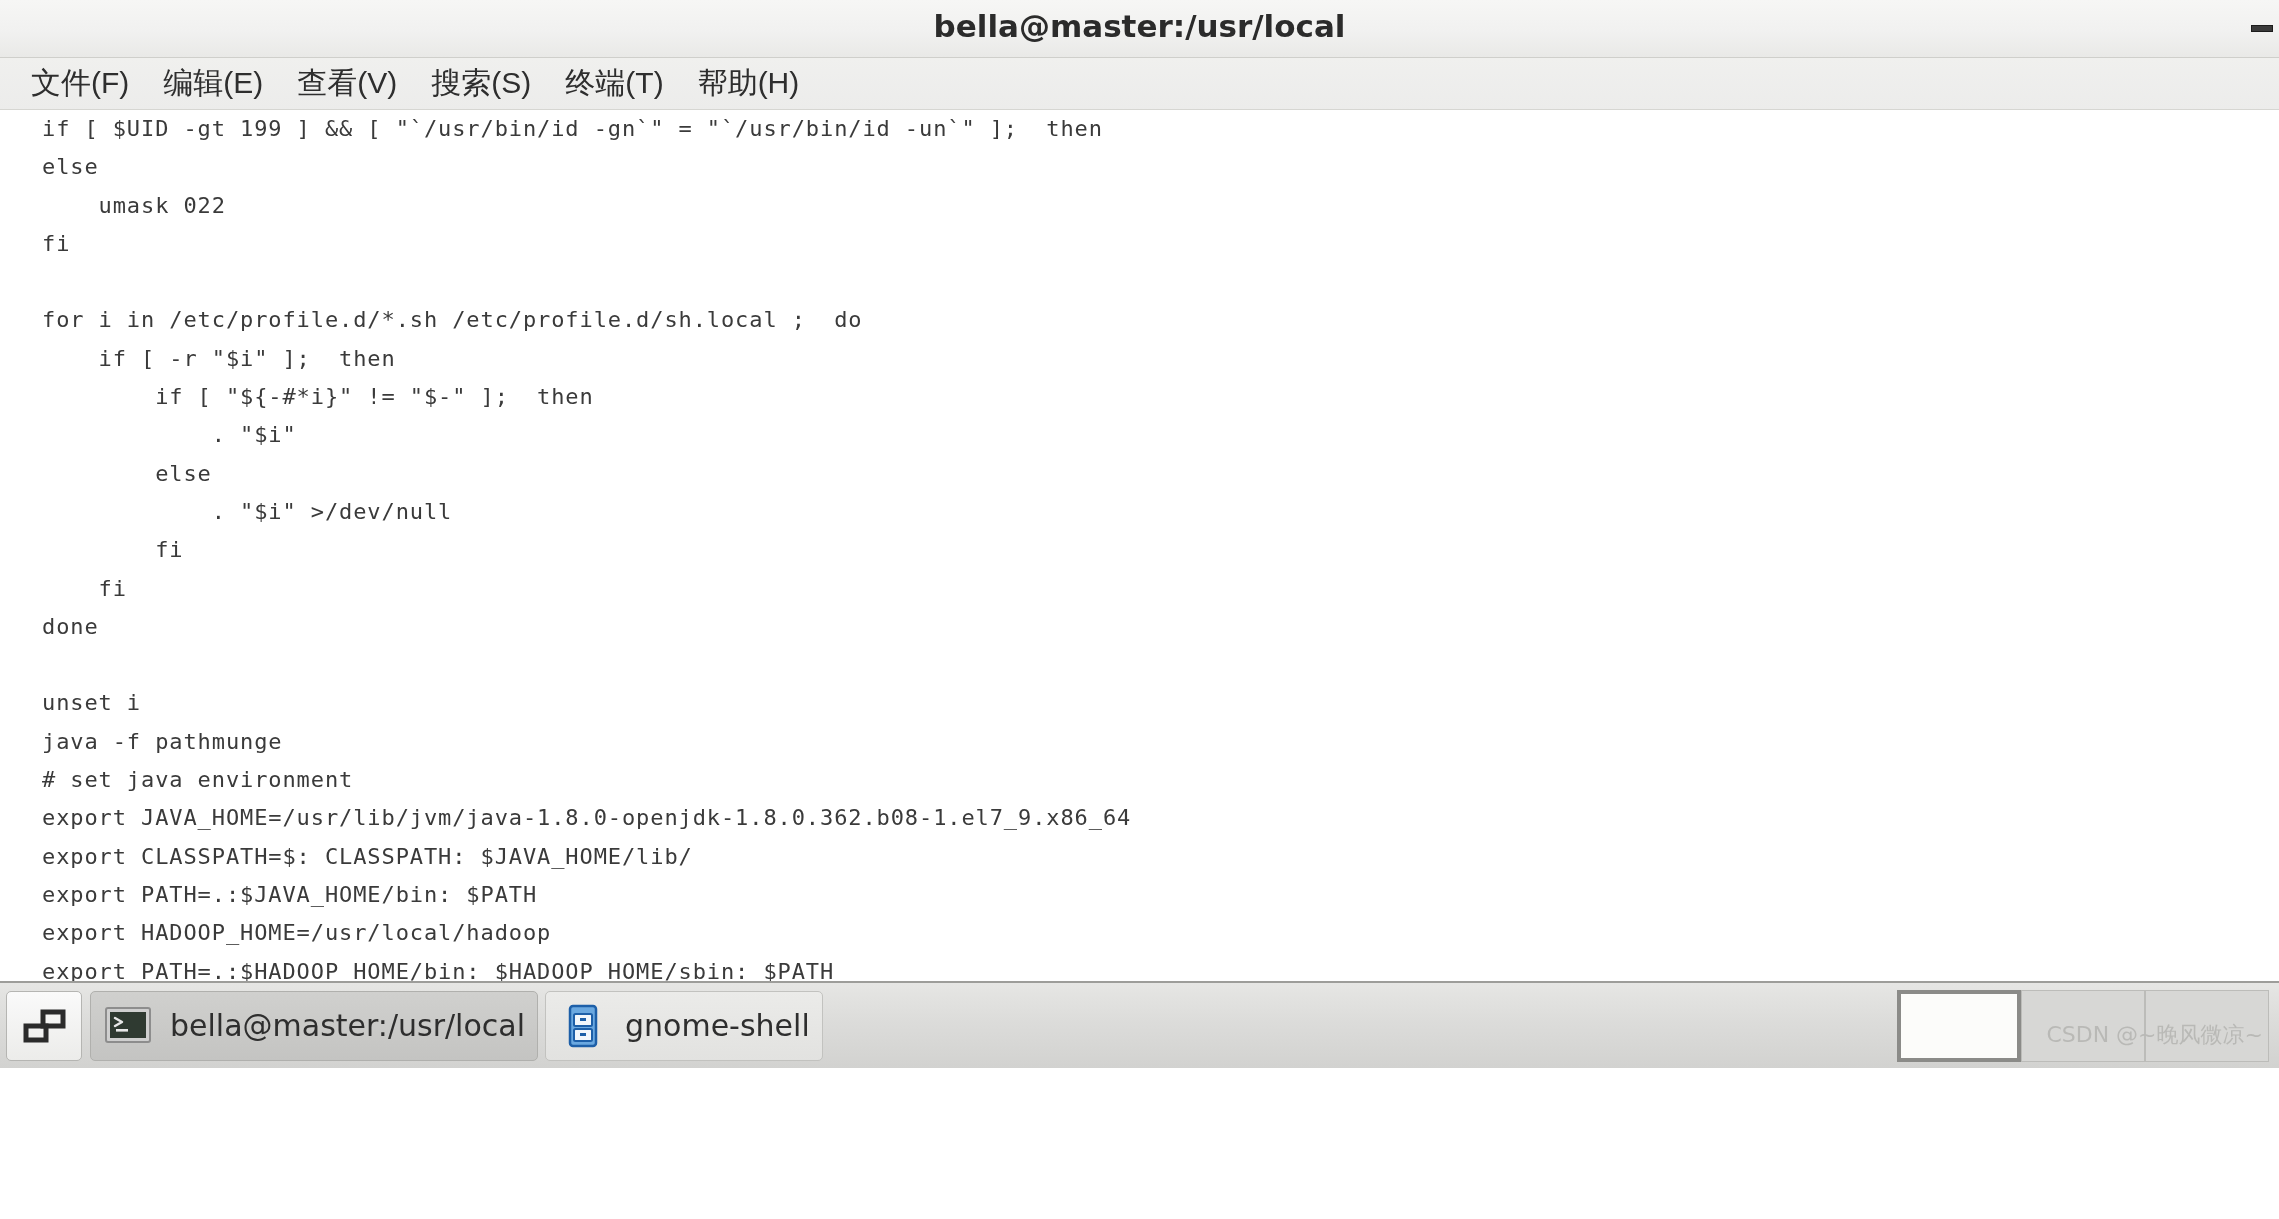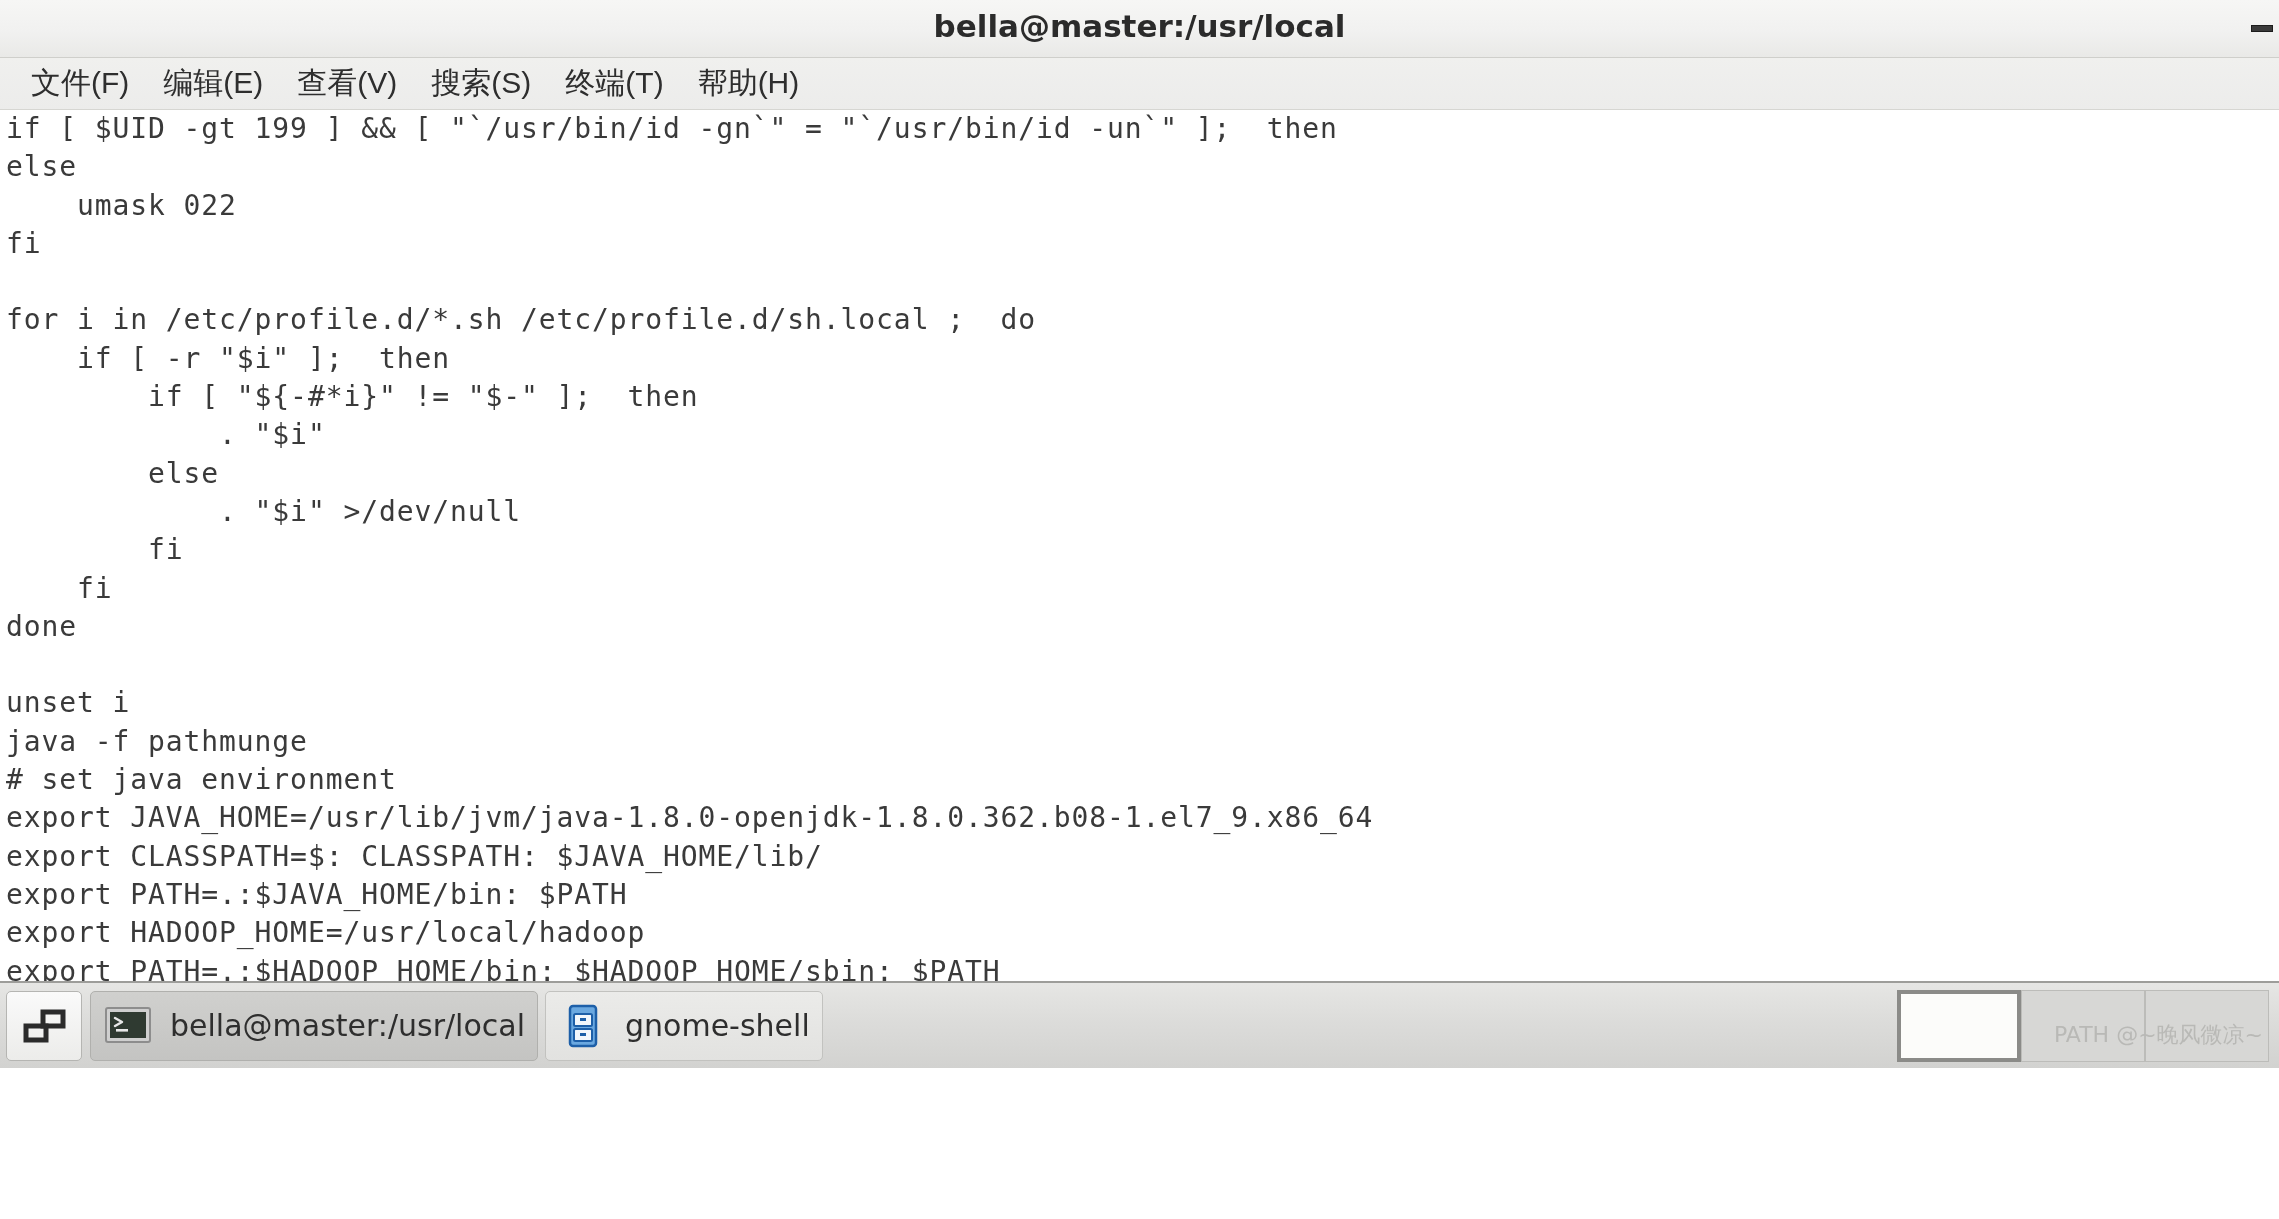--- a/index.html
+++ b/index.html
@@ -92,27 +92,28 @@
     overflow: hidden;
   }
   .term-lines {
     position: absolute;
     left: 0; top: 0;
     padding: 0;
     margin: 0;
   }
   .term-line {
     font-family: "DejaVu Sans Mono", monospace;
-    font-size: 28px;
+    font-size: 22px;
     line-height: 38.3px;
     color: #3a3a3a;
     white-space: pre;
     letter-spacing: 0.9px;
     height: 38.3px;
     padding-left: 6px;
+    margin-left: 36px;
   }
   .term-line.blank { color: transparent; }
 
   
   .highlight-box {
     position: absolute;
     left: 3px;
     top: 880px;
     width: 1627px;
     height: 78px;
@@ -297,16 +298,16 @@
     </div>
 
     <div class="spacer"></div>
 
     <div class="workspace-switcher">
       <div class="ws current"></div>
       <div class="ws"></div>
       <div class="ws"></div>
     </div>
 
-    <div class="watermark">PATH @~晚风微凉~</div>
+    <div class="watermark">CSDN @~晚风微凉~</div>
   </div>
 
 </div>
 
 </body></html>

